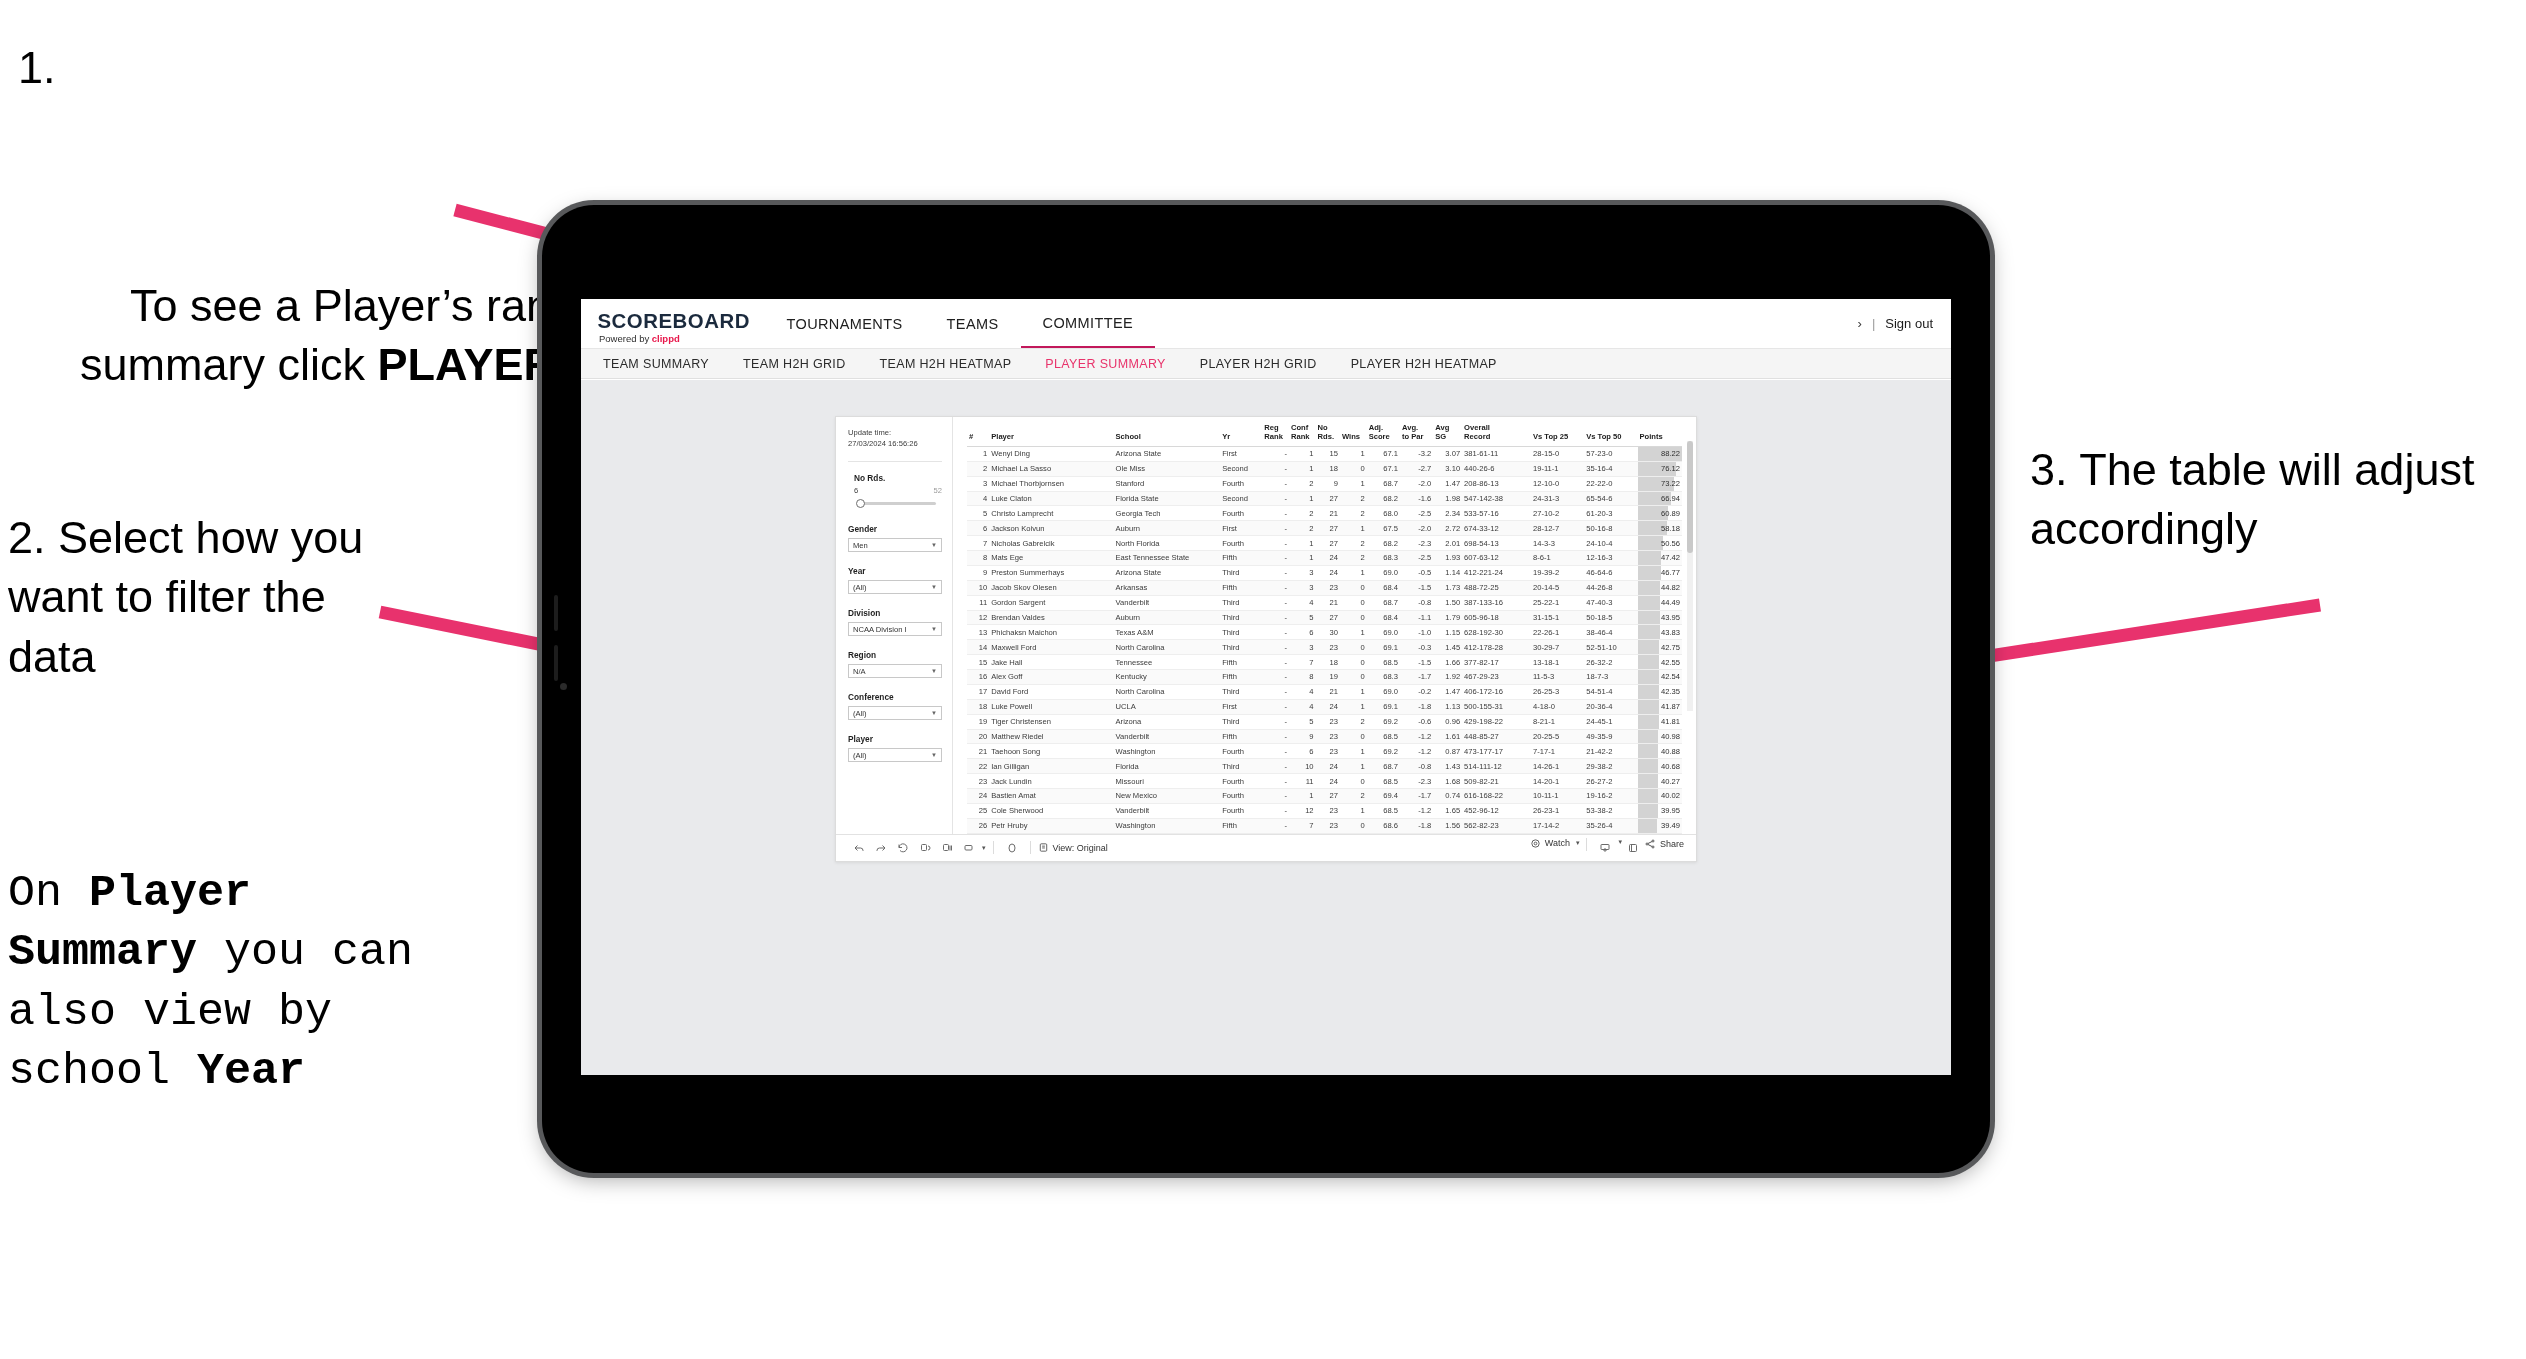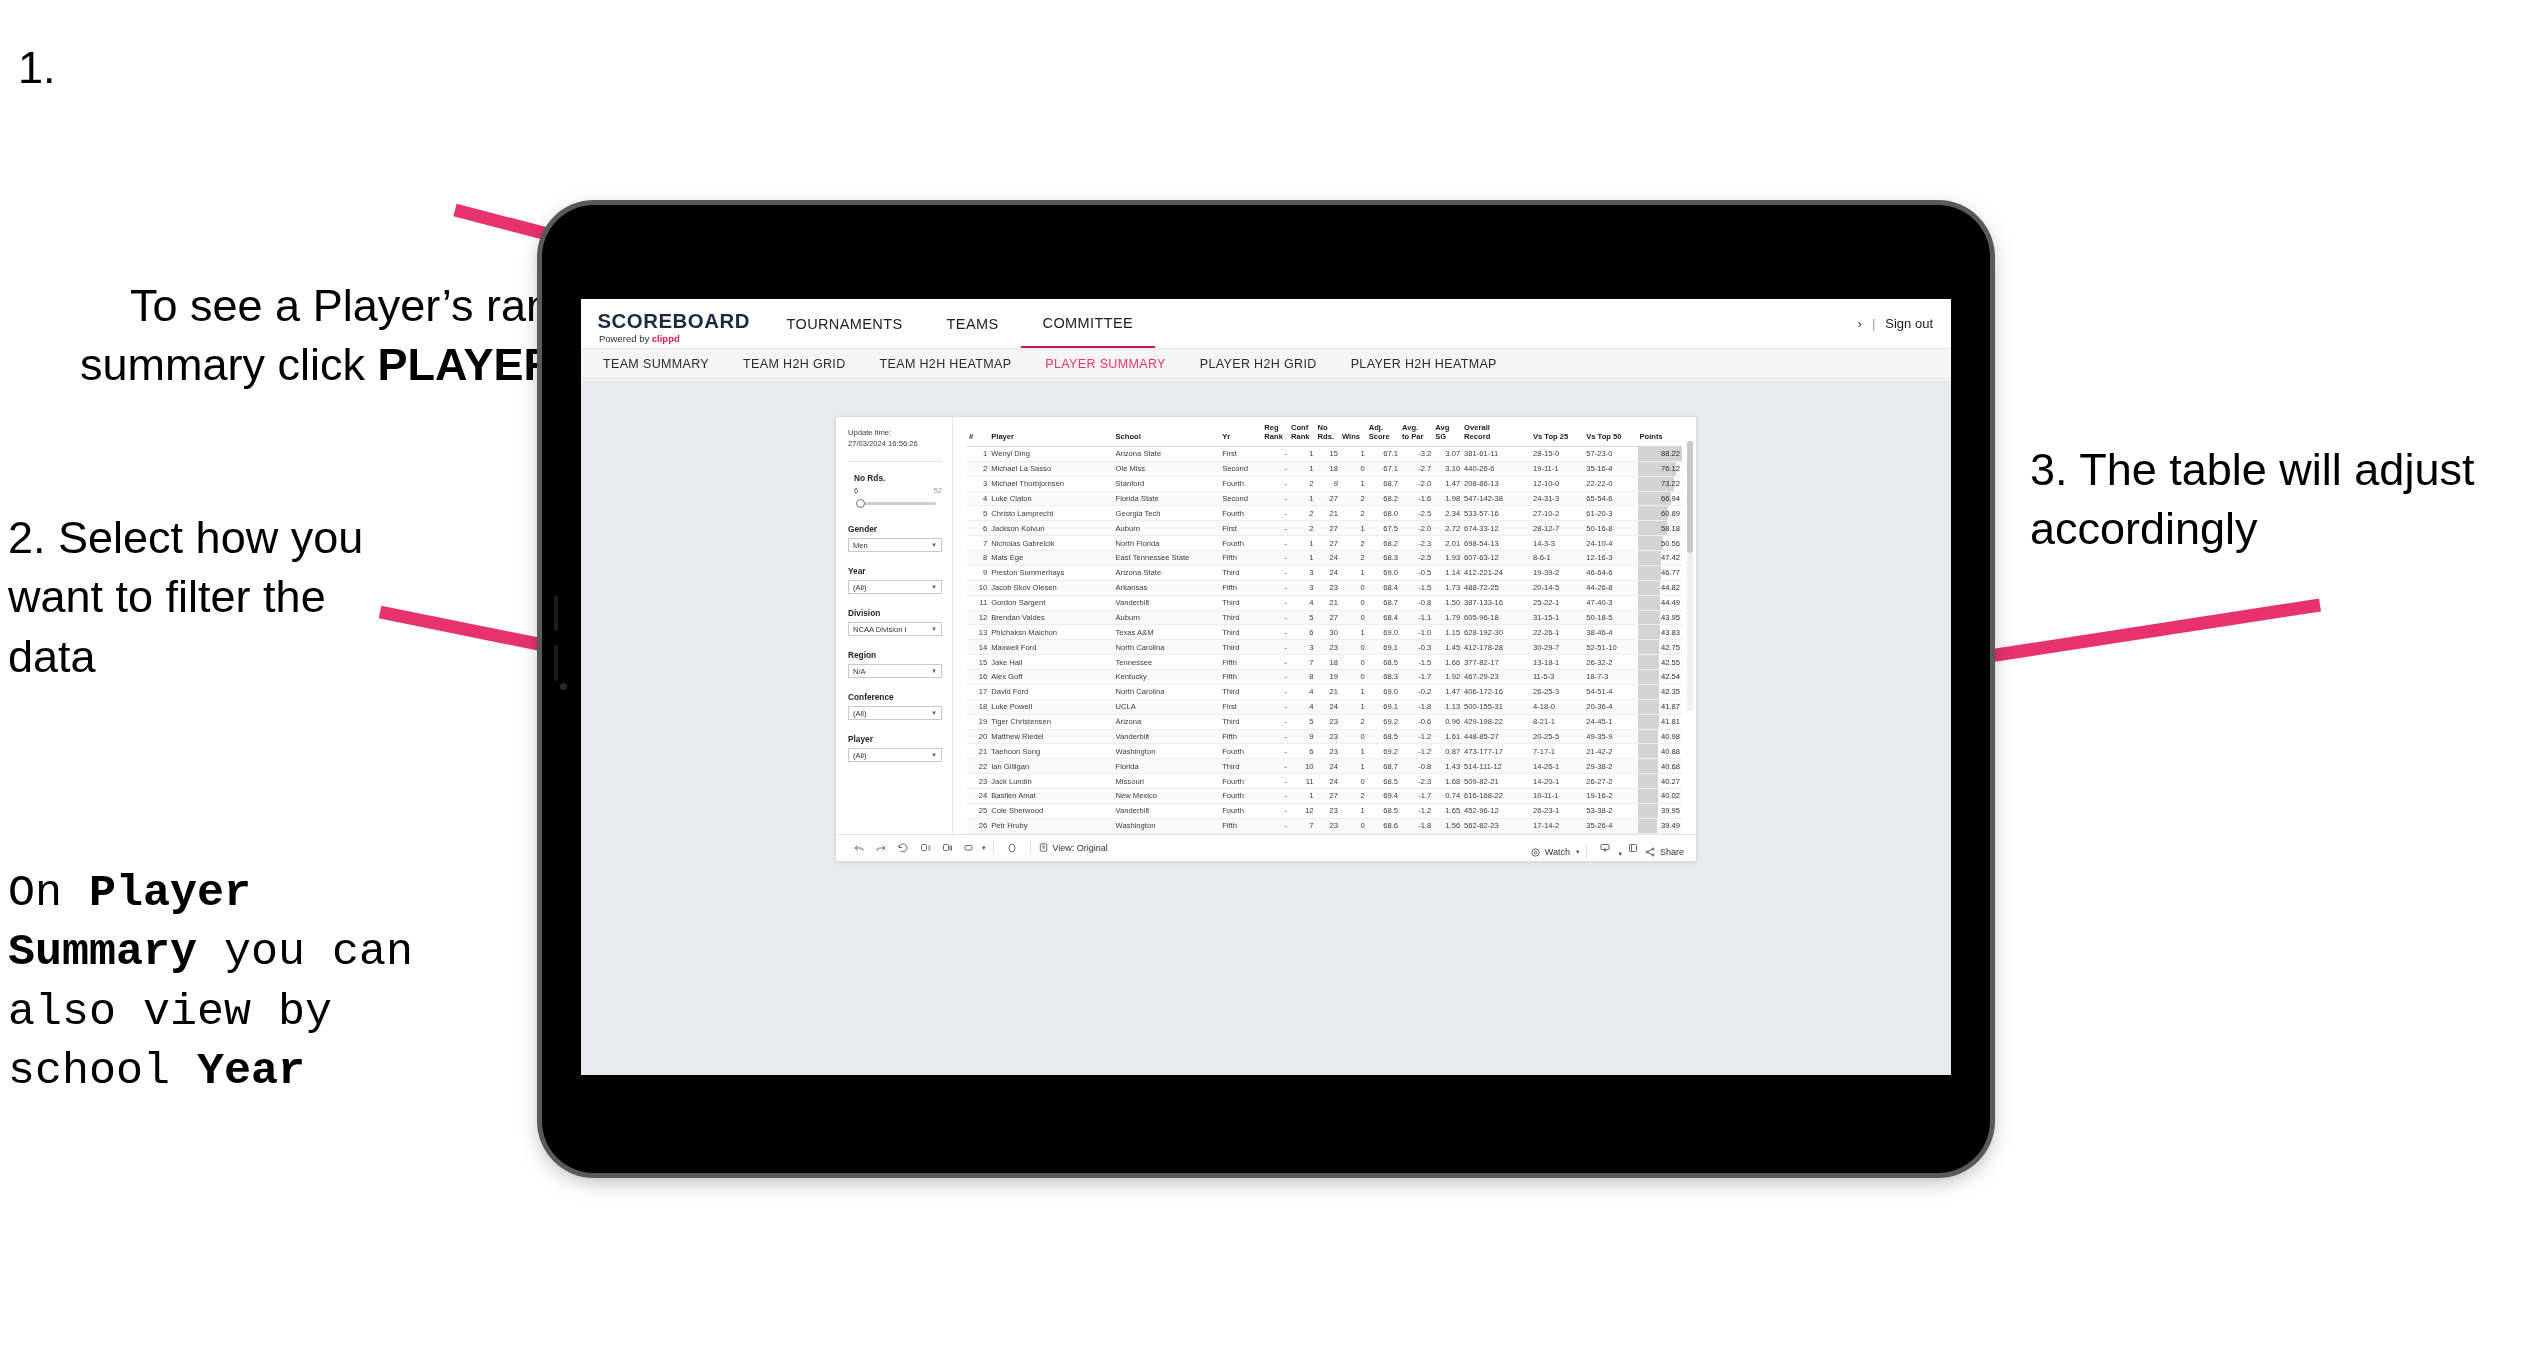--- a/index.html
+++ b/index.html
@@ -193,21 +193,21 @@
     height: 27px; border-top:1px solid #e2e2e2; background:#fff;
     display:flex; align-items:center; padding: 0 12px; gap: 0;
     font-size: 9px; color:#4a4a4a;
   }
   .tb-icon {
     width: 22px; height:20px; display:flex; align-items:center; justify-content:center;
     color:#6b6b6b; cursor:pointer;
   }
   .tb-sep { width:1px; height:13px; background:#dcdcdc; margin: 0 7px; }
   .tb-text { display:flex; align-items:center; gap:4px; font-size:9px; color:#333; cursor:pointer; }
-  .tb-right { margin-left:auto; display:flex; align-items:flex-end; }
+  .tb-right { margin-left:auto; display:flex; align-items:flex-start; }
   .tb-caret { font-size:7px; color:#555; margin-left:2px; }
 </style>
 </head>
 <body>
 
 <div class="annot" id="annot1">
   <span class="num">1.</span>
   <span class="body">
     <span>To see a Player’s rankings summary click </span><b>PLAYER SUMMARY</b>
   </span>

